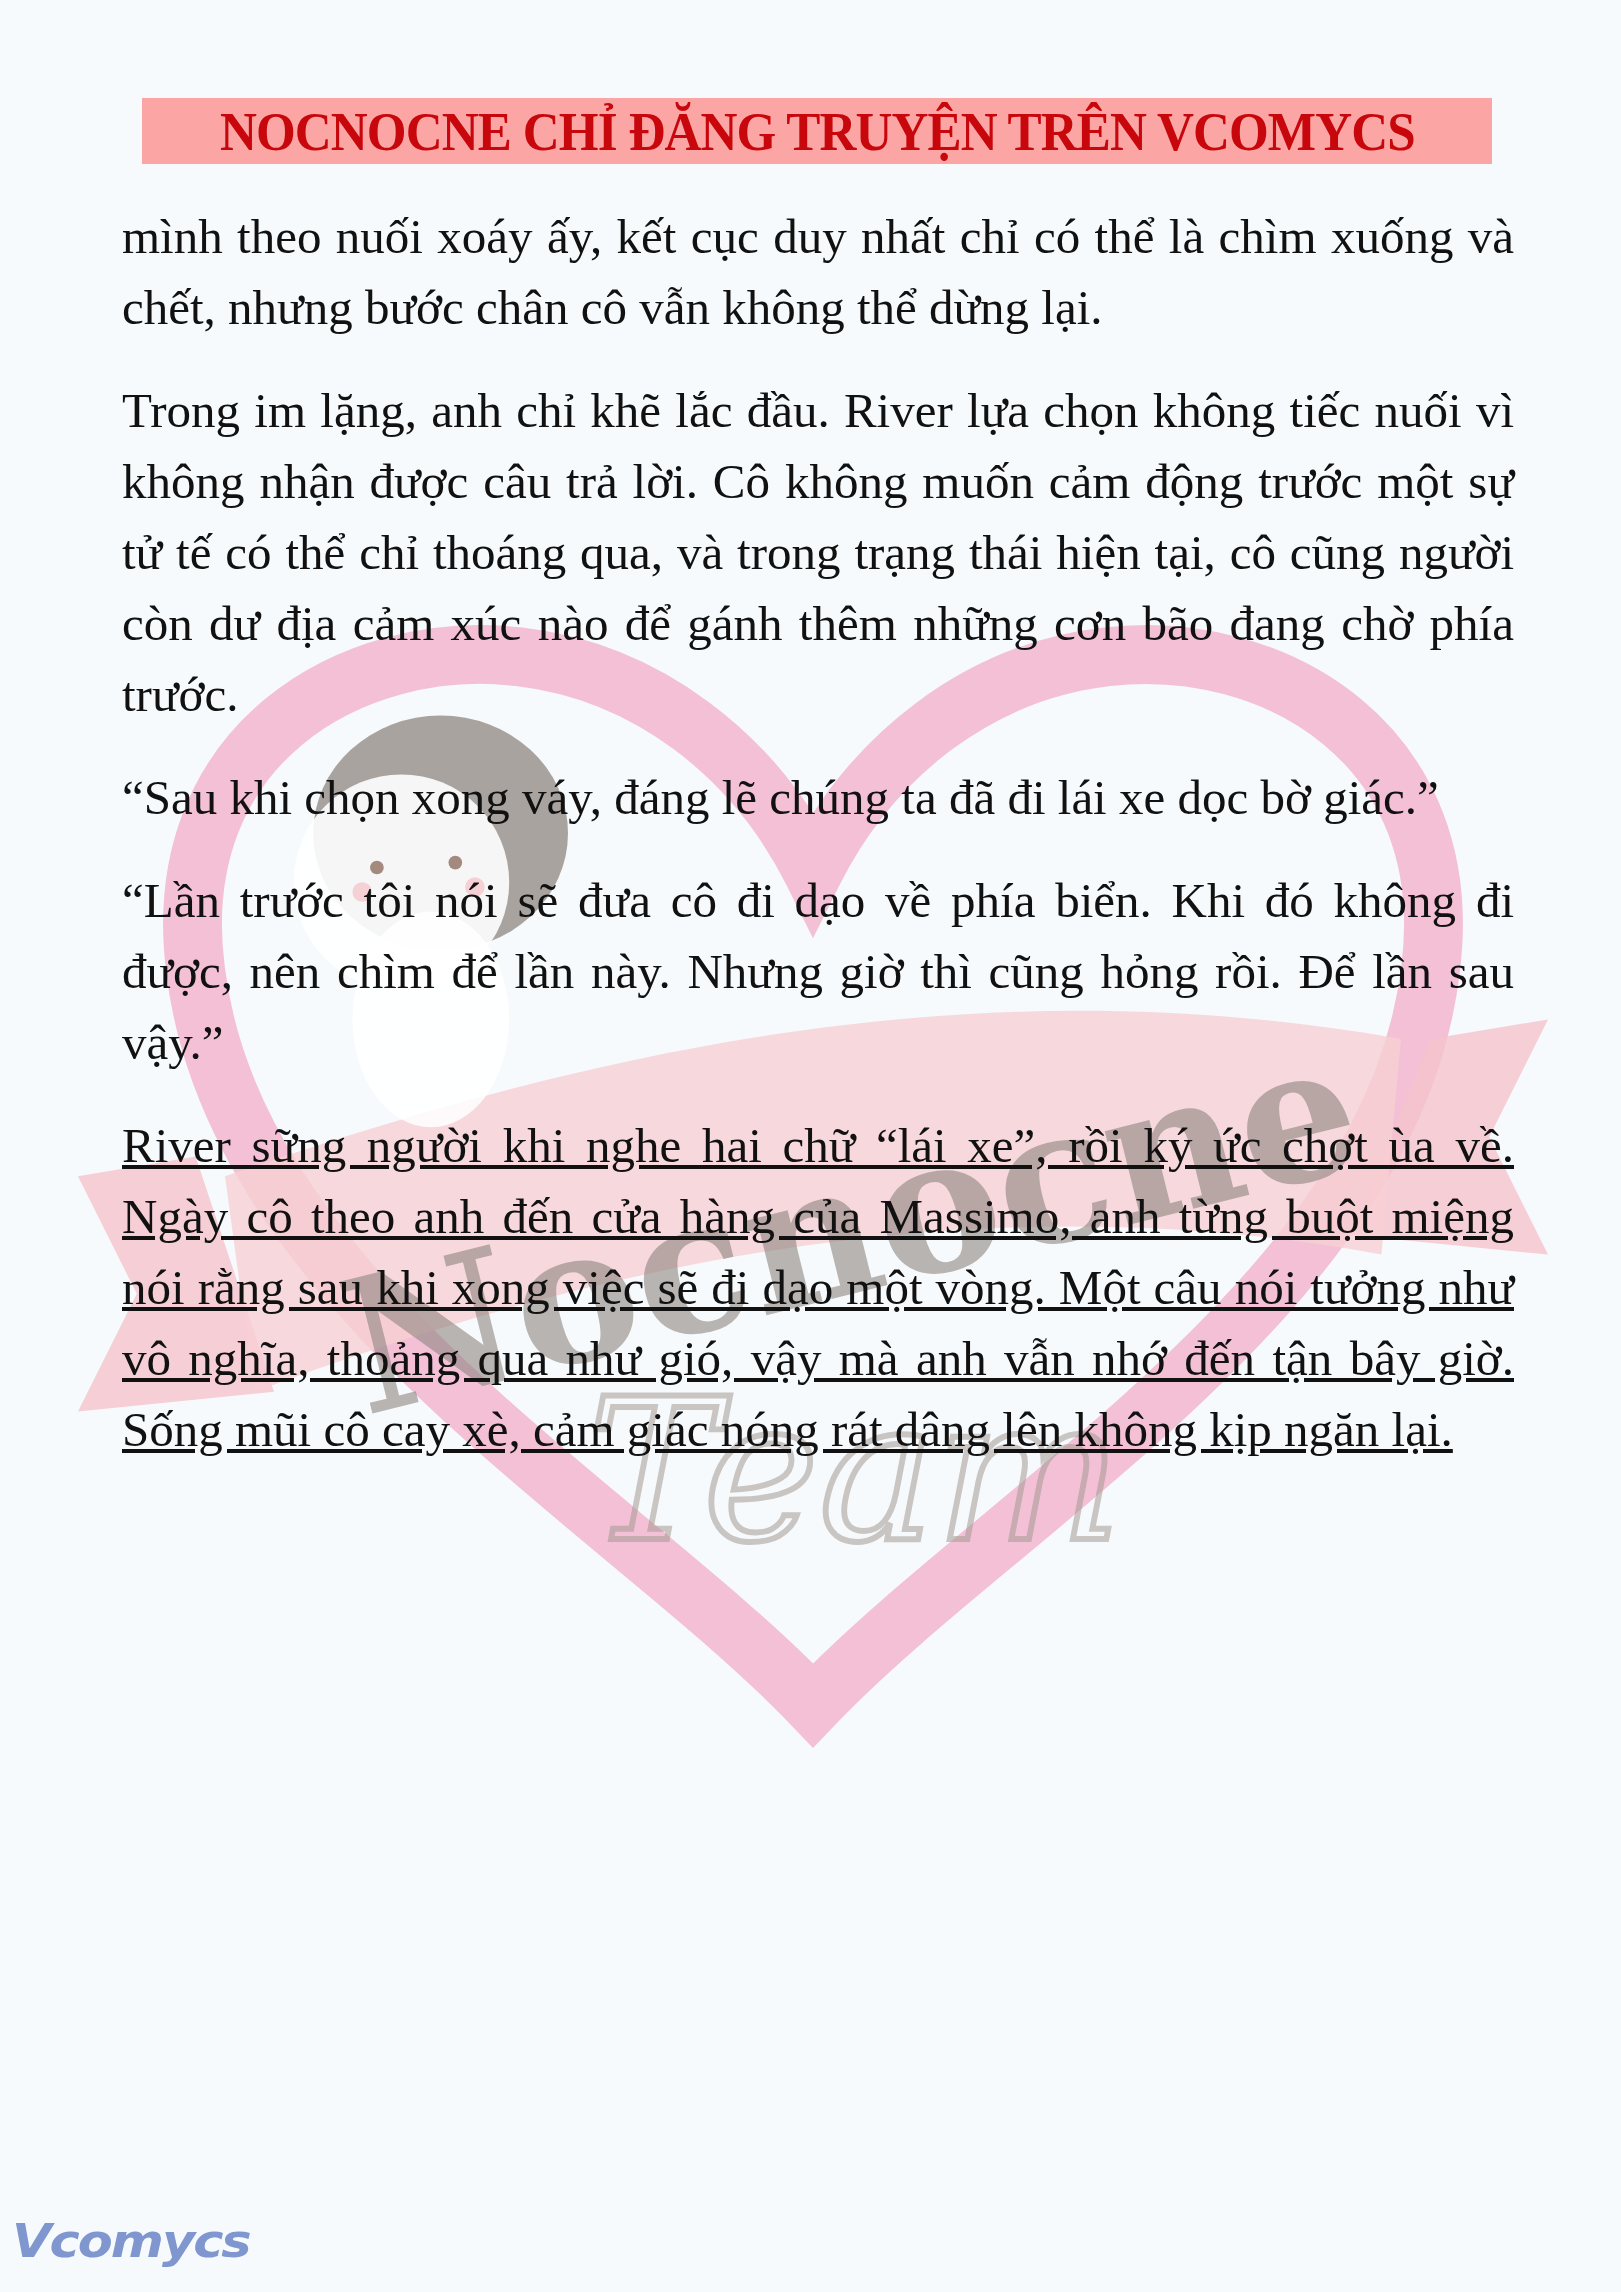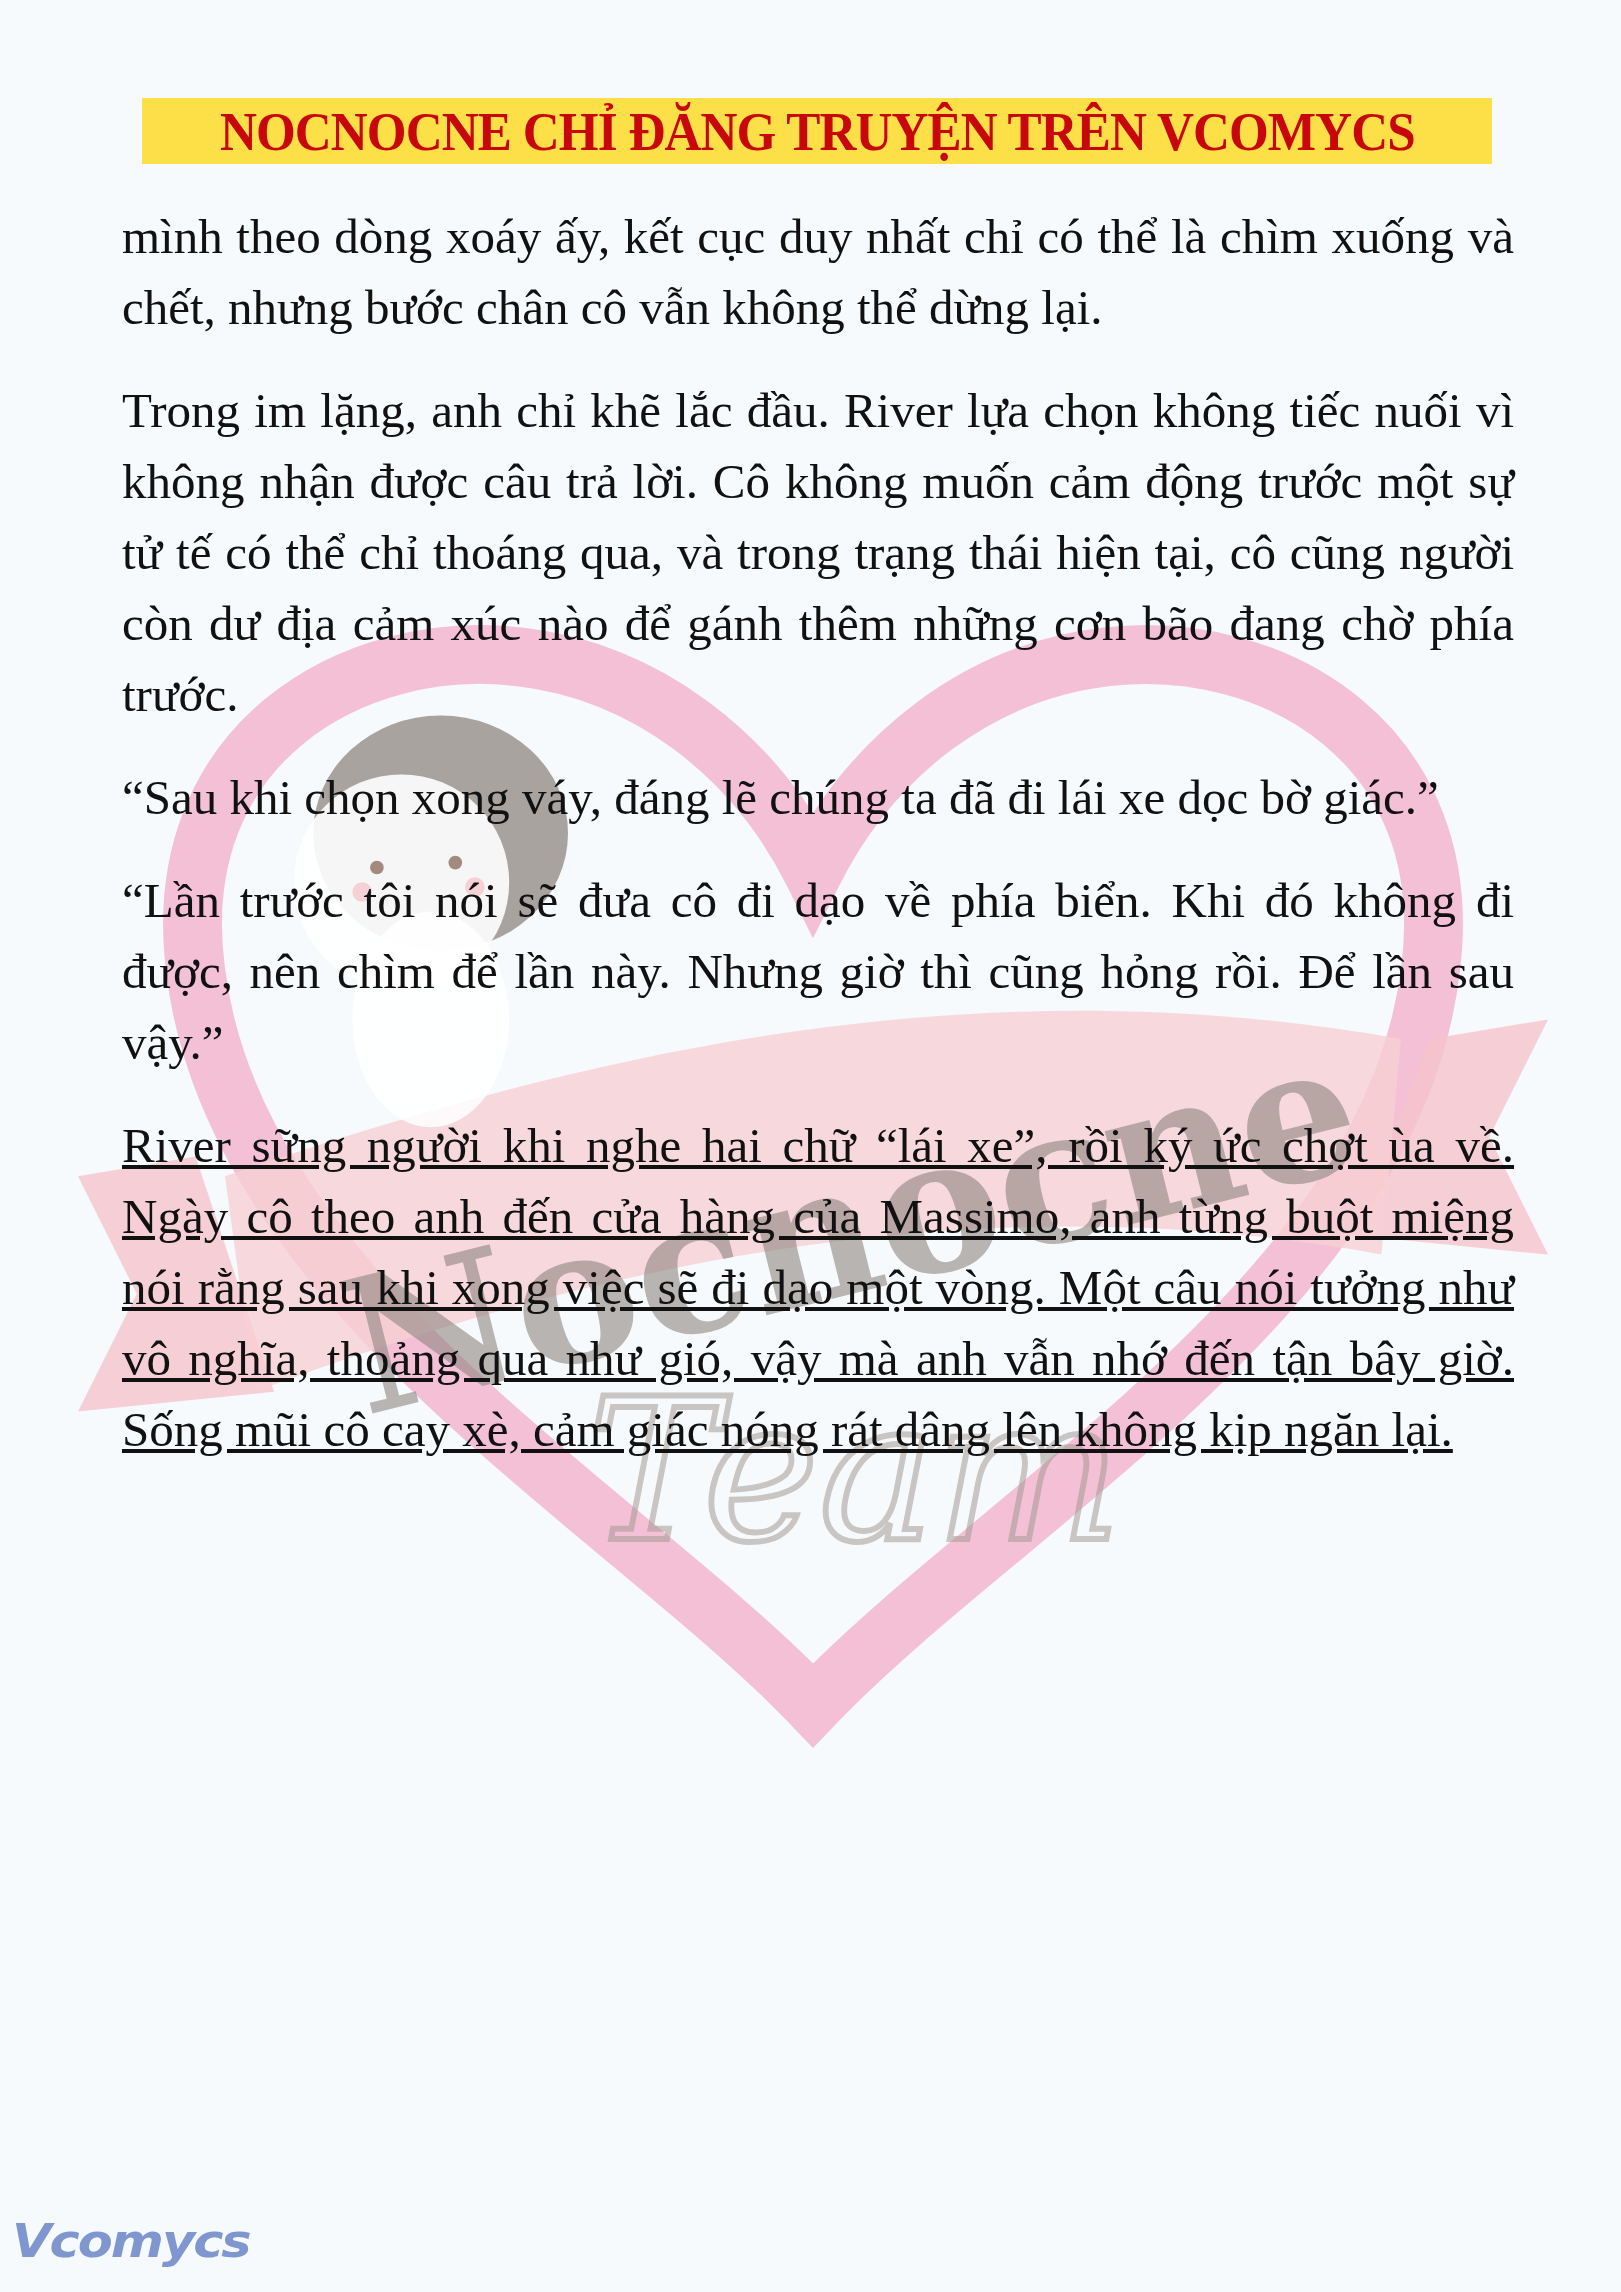--- a/index.html
+++ b/index.html
@@ -22,21 +22,21 @@
     height: 1225px;
     pointer-events: none;
     z-index: 0;
   }
   .banner {
     position: absolute;
     left: 142px;
     top: 98px;
     width: 1350px;
     height: 66px;
-    background: #fde047;
+    background: #fca5a5;
     z-index: 2;
     display: flex;
     align-items: center;
     justify-content: center;
   }
   .banner-text {
     font-family: "Liberation Serif", "DejaVu Serif", serif;
     font-weight: bold;
     font-size: 55px;
     color: #c8070d;
@@ -110,21 +110,21 @@
     <text x="260" y="780" font-family="DejaVu Serif, serif" font-weight="bold" font-size="190" fill="#8f8682" opacity="0.6" transform="rotate(-14 700 700)">Nocnocne</text>
     <text x="520" y="1010" font-family="DejaVu Serif, serif" font-style="italic" font-size="200" fill="none" stroke="#a59a94" stroke-width="6" opacity="0.55">Team</text>
   </svg>
 </div>
 
 <div class="banner">
   <span class="banner-text">NOCNOCNE CHỈ ĐĂNG TRUYỆN TRÊN VCOMYCS</span>
 </div>
 
 <div class="content">
-  <p class="p1">mình theo dòng xoáy ấy, kết cục duy nhất chỉ có thể là chìm xuống và chết, nhưng bước chân cô vẫn không thể dừng lại.</p>
+  <p class="p1">mình theo nuối xoáy ấy, kết cục duy nhất chỉ có thể là chìm xuống và chết, nhưng bước chân cô vẫn không thể dừng lại.</p>
   <p class="p2">Trong im lặng, anh chỉ khẽ lắc đầu. River lựa chọn không tiếc nuối vì không nhận được câu trả lời. Cô không muốn cảm động trước một sự tử tế có thể chỉ thoáng qua, và trong trạng thái hiện tại, cô cũng người còn dư địa cảm xúc nào để gánh thêm những cơn bão đang chờ phía trước.</p>
   <p class="p3">“Sau khi chọn xong váy, đáng lẽ chúng ta đã đi lái xe dọc bờ giác.”</p>
   <p class="p5">“Lần trước tôi nói sẽ đưa cô đi dạo về phía biển. Khi đó không đi được, nên chìm để lần này. Nhưng giờ thì cũng hỏng rồi. Để lần sau vậy.”</p>
   <p class="p6">River sững người khi nghe hai chữ “lái xe”, rồi ký ức chợt ùa về. Ngày cô theo anh đến cửa hàng của Massimo, anh từng buột miệng nói rằng sau khi xong việc sẽ đi dạo một vòng. Một câu nói tưởng như vô nghĩa, thoảng qua như gió, vậy mà anh vẫn nhớ đến tận bây giờ. Sống mũi cô cay xè, cảm giác nóng rát dâng lên không kịp ngăn lại.</p>
 </div>
 
 <div class="logo">
   <span class="logo-text">Vcomycs</span>
 </div>
 

